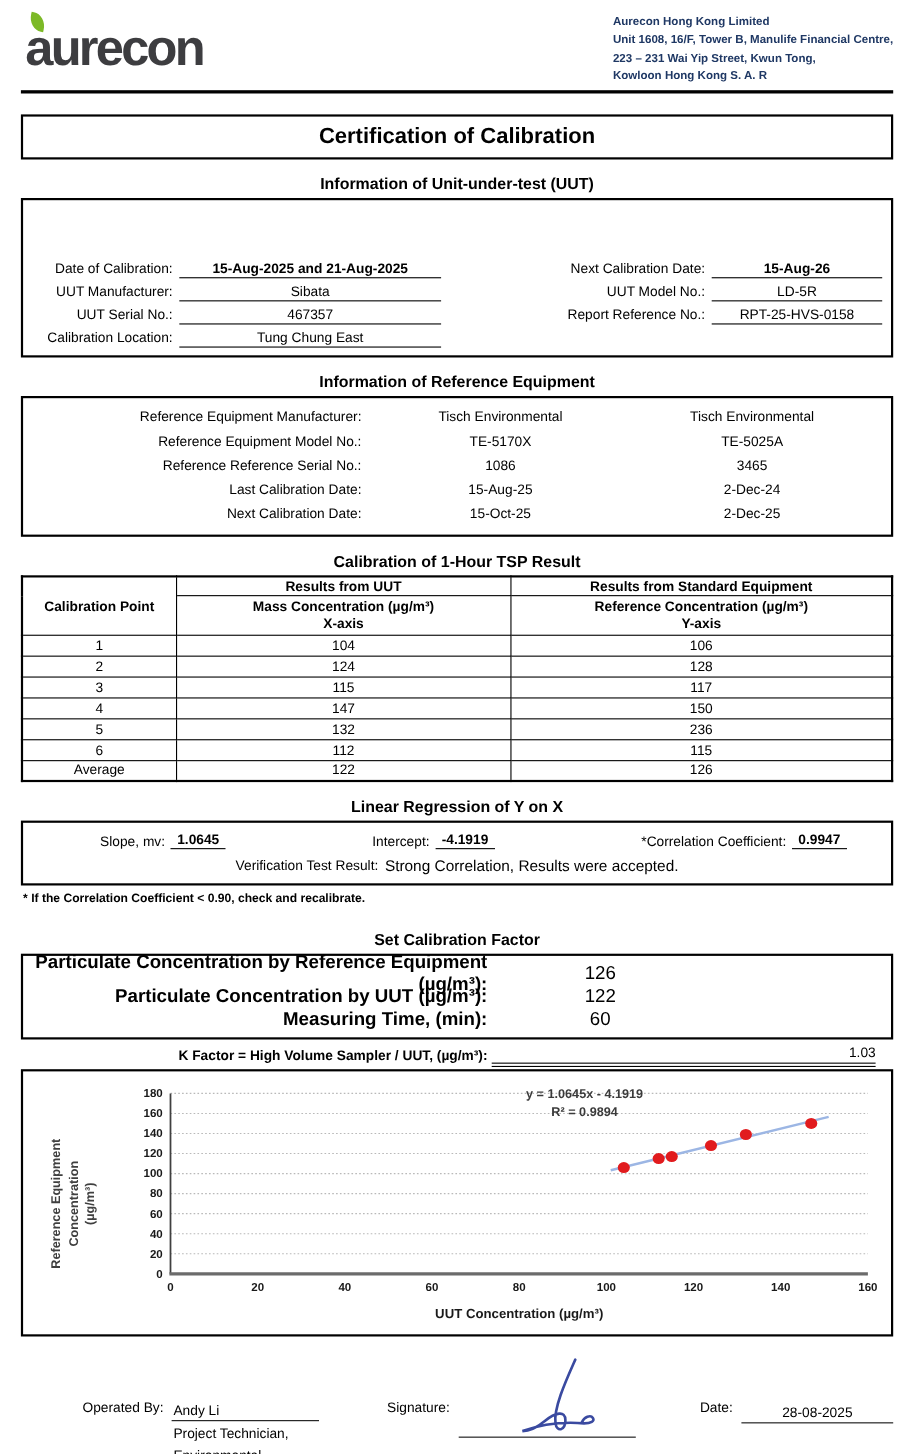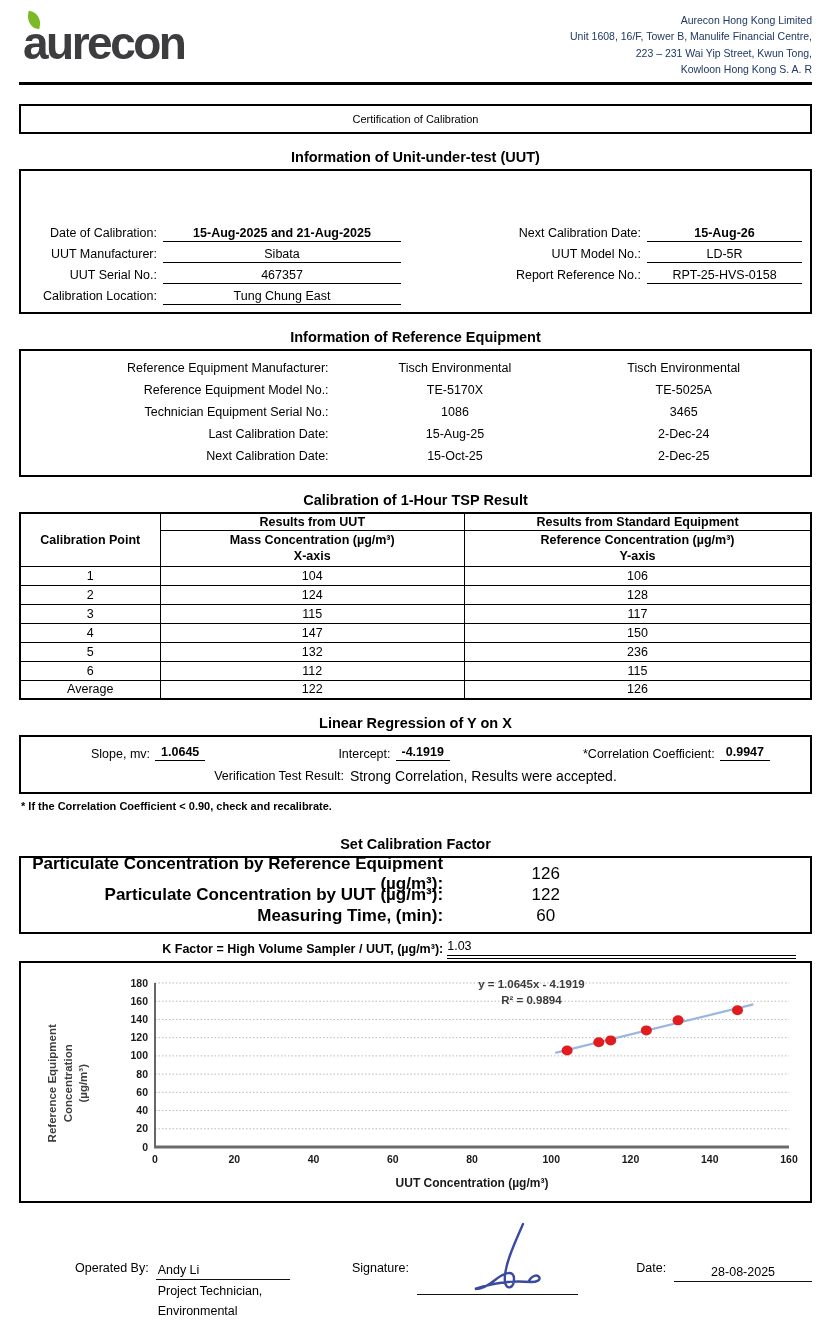--- a/index.html
+++ b/index.html
@@ -5,26 +5,26 @@
   * { margin:0; padding:0; box-sizing:border-box; }
   html,body { background:#fff; }
   body { font-family:"Liberation Sans", sans-serif; color:#000; }
   .page { width:831px; height:1322px; padding:8px 19px 0 19px; overflow:hidden; background:#fff; }
 
   
   .header { display:flex; justify-content:space-between; align-items:flex-start; height:70px; }
   .logo { position:relative; padding-top:12px; padding-left:4px; }
   .logo-text { font-size:46px; font-weight:bold; letter-spacing:-2.5px; color:#3d3d40; line-height:1; }
   .leaf { position:absolute; top:4px; left:8px; width:14px; height:16px; background:#7cb927; border-radius:0 85% 0 85%; transform:rotate(12deg); }
-  .address { text-align:right; font-size:10.5px; font-weight:normal; color:#1f3864; line-height:1.55; padding-top:4px; }
+  .address { font-size:10.5px; font-weight:bold; color:#1f3864; line-height:1.55; padding-top:4px; }
   .top-rule { border-top:3.5px solid #000; margin-top:4px; }
 
   
   .title-box { border:2.5px solid #000; margin-top:19px; padding:7px 0; text-align:center; }
-  .doc-title { font-size:11px; font-weight:normal; }
+  .doc-title { font-size:20px; font-weight:bold; }
 
   .section-heading { text-align:center; font-size:14.5px; font-weight:bold; margin-top:15px; margin-bottom:4px; }
   .box { border:2.5px solid #000; }
 
   
   .uut-box { padding:5px 8px 7px 2px; }
   .uut-grid { display:flex; justify-content:space-between; }
   .uut-col { display:flex; flex-direction:column;margin-top:45px; }
   .field-row { display:flex; align-items:flex-end; height:21px; }
   .field-label { font-size:12.5px; text-align:right; padding-right:6px; padding-bottom:2px; white-space:nowrap; }
@@ -61,21 +61,21 @@
   .reg-result { font-size:14px; }
   .footnote { font-size:11px; font-weight:bold; margin-top:6px; padding-left:2px; }
 
   
   .scf-box { padding:5px 0 6px 0; }
   .scf-row { display:flex; align-items:center; height:21px; font-size:17px; }
   .scf-label { width:54%; text-align:right; font-weight:bold; padding-right:4px; }
   .scf-value { width:25%; text-align:center; }
   .kf-row { display:flex; align-items:flex-end; margin-top:5px; font-size:12.5px; }
   .kf-label { width:54%; text-align:right; font-weight:bold; padding-right:4px; padding-bottom:3px; }
-  .kf-value { width:44%; text-align:left; border-bottom:4px double #000; padding-bottom:2px; }
+  .kf-value { width:44%; text-align:right; border-bottom:4px double #000; padding-bottom:2px; }
 
   
   .chart-box { margin-top:2px; padding:4px 4px 2px 8px; display:flex; align-items:center; }
   .ylabel { width:78px; display:flex; align-items:center; justify-content:center; height:210px; }
   .ylabel-inner { transform:rotate(-90deg); white-space:nowrap; text-align:center; font-size:11.5px; font-weight:bold; color:#3f3f3f; line-height:1.35; }
   .chart-svg-wrap { flex:1; }
   text.tick { font-family:"Liberation Sans",sans-serif; font-size:10.5px; font-weight:bold; fill:#1a1a1a; }
   text.ann { font-family:"Liberation Sans",sans-serif; font-size:11.5px; font-weight:bold; fill:#3b3b3b; }
   text.axlabel { font-family:"Liberation Sans",sans-serif; font-size:12px; font-weight:bold; fill:#1a1a1a; }
 
@@ -160,21 +160,21 @@
       <span class="ref-label">Reference Equipment Manufacturer:</span>
       <span class="ref-v1">Tisch Environmental</span>
       <span class="ref-v2">Tisch Environmental</span>
     </div>
     <div class="ref-row">
       <span class="ref-label">Reference Equipment Model No.:</span>
       <span class="ref-v1">TE-5170X</span>
       <span class="ref-v2">TE-5025A</span>
     </div>
     <div class="ref-row">
-      <span class="ref-label">Technician Equipment Serial No.:</span>
+      <span class="ref-label">Reference Reference Serial No.:</span>
       <span class="ref-v1">1086</span>
       <span class="ref-v2">3465</span>
     </div>
     <div class="ref-row">
       <span class="ref-label">Last Calibration Date:</span>
       <span class="ref-v1">15-Aug-25</span>
       <span class="ref-v2">2-Dec-24</span>
     </div>
     <div class="ref-row">
       <span class="ref-label">Next Calibration Date:</span>

